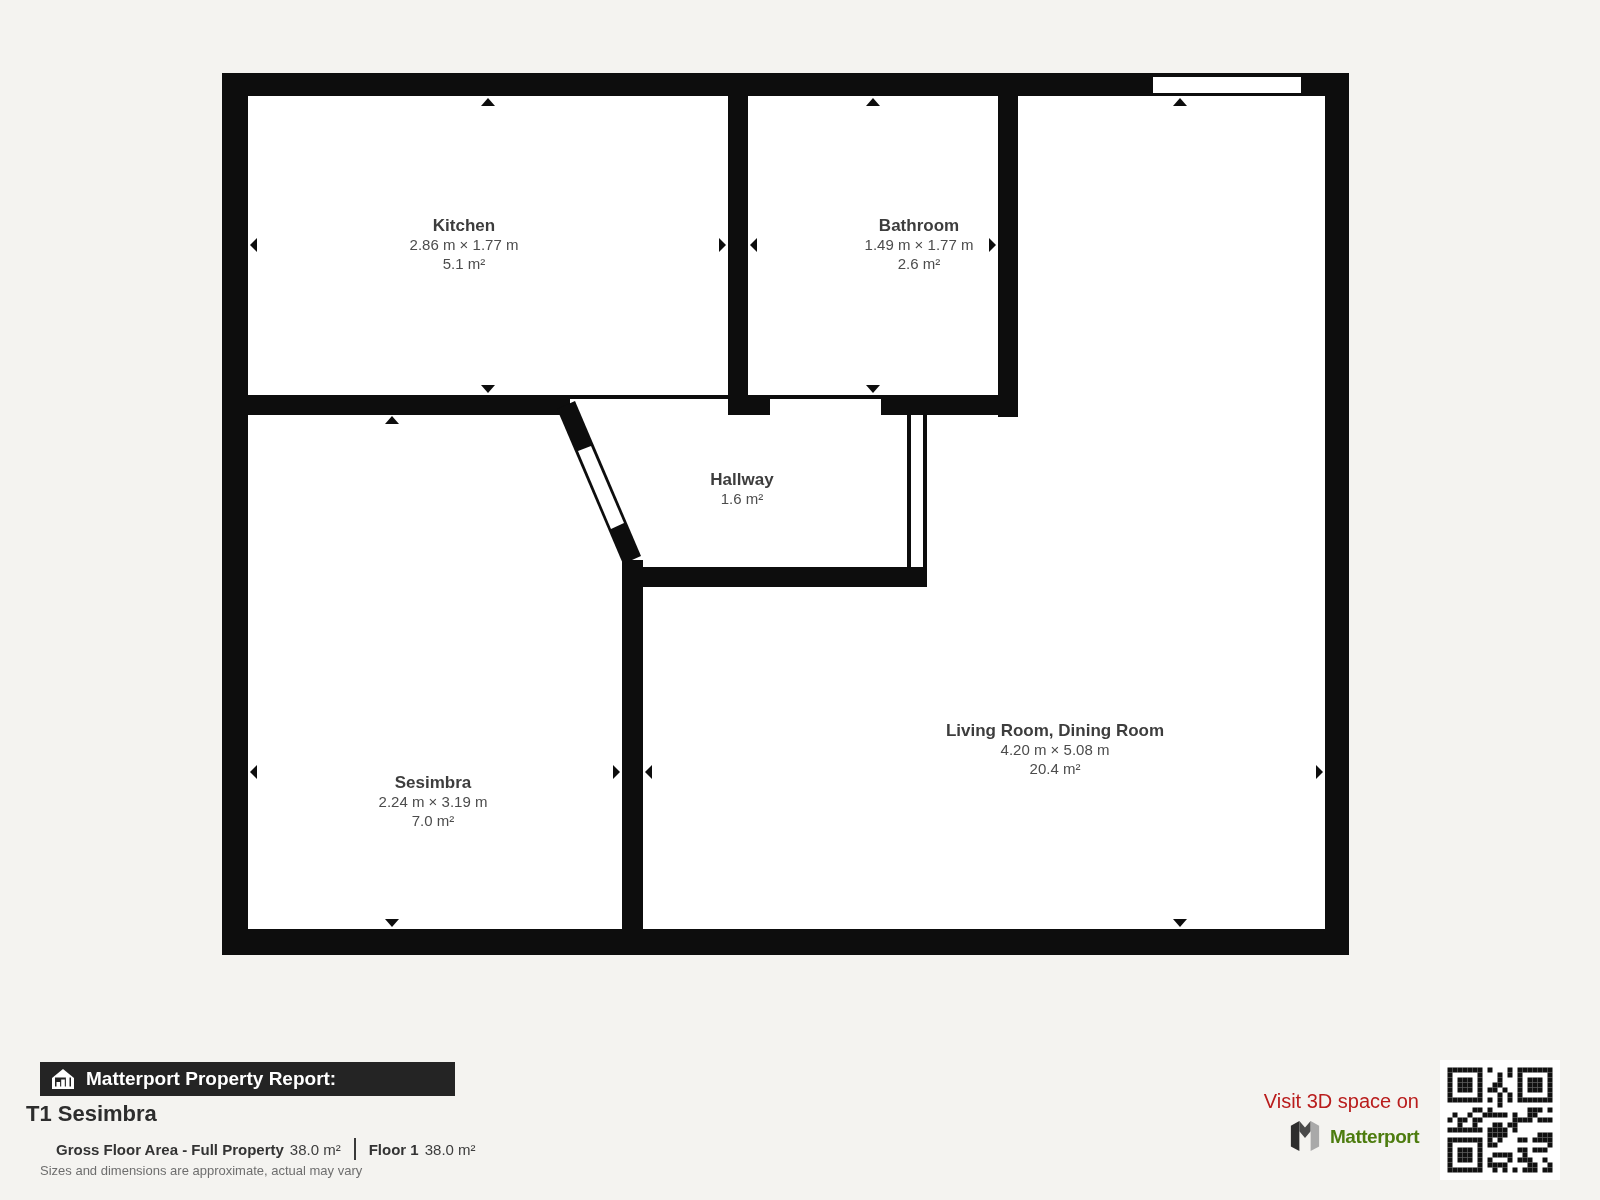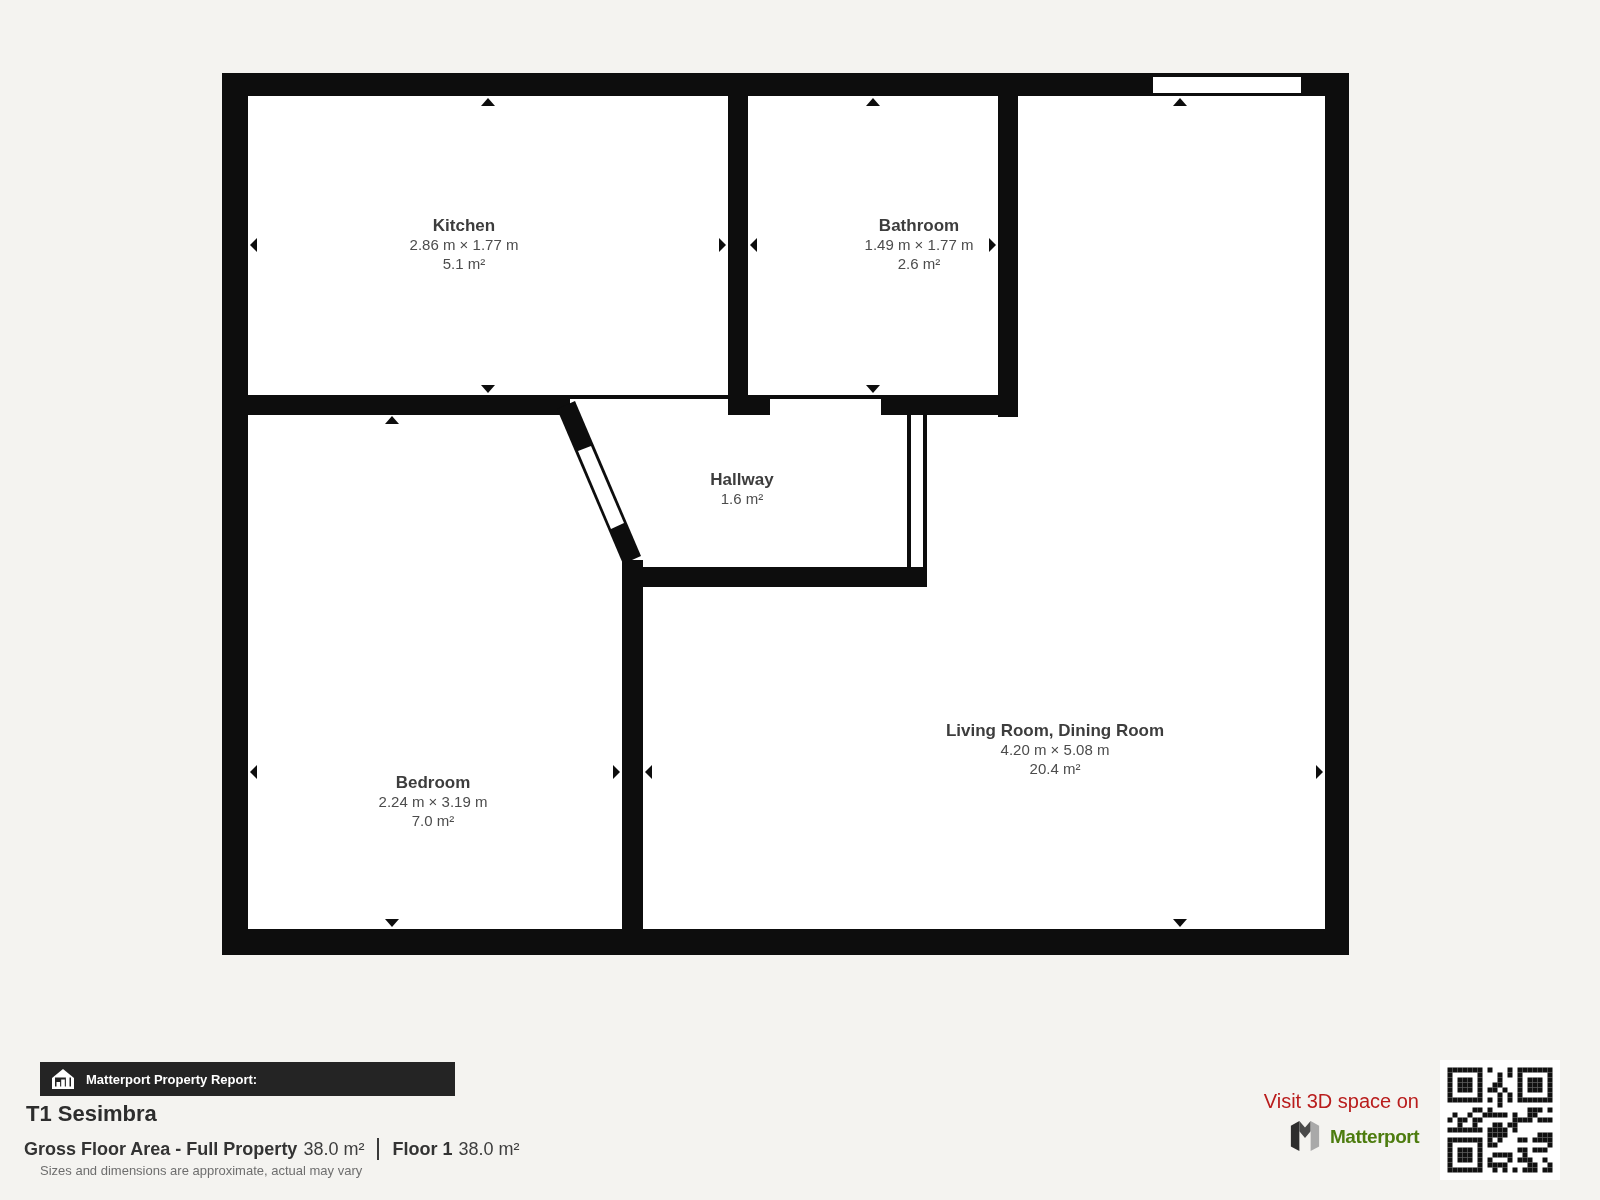--- a/index.html
+++ b/index.html
@@ -14,23 +14,23 @@
     position:absolute;transform:translateX(-50%);
     text-align:center;white-space:nowrap;pointer-events:none;
   }
   .room-label .rl-title{font-size:17px;font-weight:700;color:#3d3d3d;line-height:19px;}
   .room-label .rl-line{font-size:15px;color:#4c4c4c;line-height:19px;}
   
   .report-banner{
     position:absolute;left:40px;top:1062px;width:415px;height:34px;
     background:#242424;display:flex;align-items:center;box-sizing:border-box;padding-left:12px;
   }
-  .report-banner .banner-text{color:#ffffff;font-size:13px;font-weight:700;margin-left:12px;}
+  .report-banner .banner-text{color:#ffffff;font-size:19px;font-weight:700;margin-left:12px;}
   .property-name{position:absolute;left:26px;top:1101px;font-size:22px;font-weight:700;color:#2d2d2d;}
-  .stats-line{position:absolute;left:24px;top:1138px;font-size:18px;color:#3d3d3d;display:flex;align-items:center;justify-content:space-between;}
+  .stats-line{position:absolute;left:56px;top:1138px;font-size:15px;color:#3d3d3d;display:flex;align-items:center;justify-content:space-between;}
   .stats-line .b{font-weight:700;color:#333333;}
   .stats-line .stat-value{margin-left:6px;}
   .stats-divider{display:inline-block;width:2px;height:22px;background:#3a3a3a;margin:0 13px;}
   .disclaimer{position:absolute;left:40px;top:1163px;font-size:13px;color:#6e6e6e;}
   
   .branding{position:absolute;right:181px;top:1090px;text-align:right;}
   .visit-text{font-size:20px;color:#b91c1c;text-align:center;margin-bottom:6px;}
   .brand-row{display:flex;align-items:center;justify-content:flex-end;}
   .brand-wordmark{font-size:19px;font-weight:700;color:#4d7c0f;letter-spacing:-0.5px;margin-left:9px;}
   .qr-box{position:absolute;left:1440px;top:1060px;width:120px;height:120px;background:#ffffff;}
@@ -98,21 +98,21 @@
 <div class="room-label" style="left:919px;top:216px">
   <div class="rl-title">Bathroom</div>
   <div class="rl-line">1.49 m × 1.77 m</div>
   <div class="rl-line">2.6 m²</div>
 </div>
 <div class="room-label" style="left:742px;top:470px">
   <div class="rl-title">Hallway</div>
   <div class="rl-line">1.6 m²</div>
 </div>
 <div class="room-label" style="left:433px;top:773px">
-  <div class="rl-title">Bedroom</div>
+  <div class="rl-title">Sesimbra</div>
   <div class="rl-line">2.24 m × 3.19 m</div>
   <div class="rl-line">7.0 m²</div>
 </div>
 <div class="room-label" style="left:1055px;top:721px">
   <div class="rl-title">Living Room, Dining Room</div>
   <div class="rl-line">4.20 m × 5.08 m</div>
   <div class="rl-line">20.4 m²</div>
 </div>
 
 <div class="report-banner">

